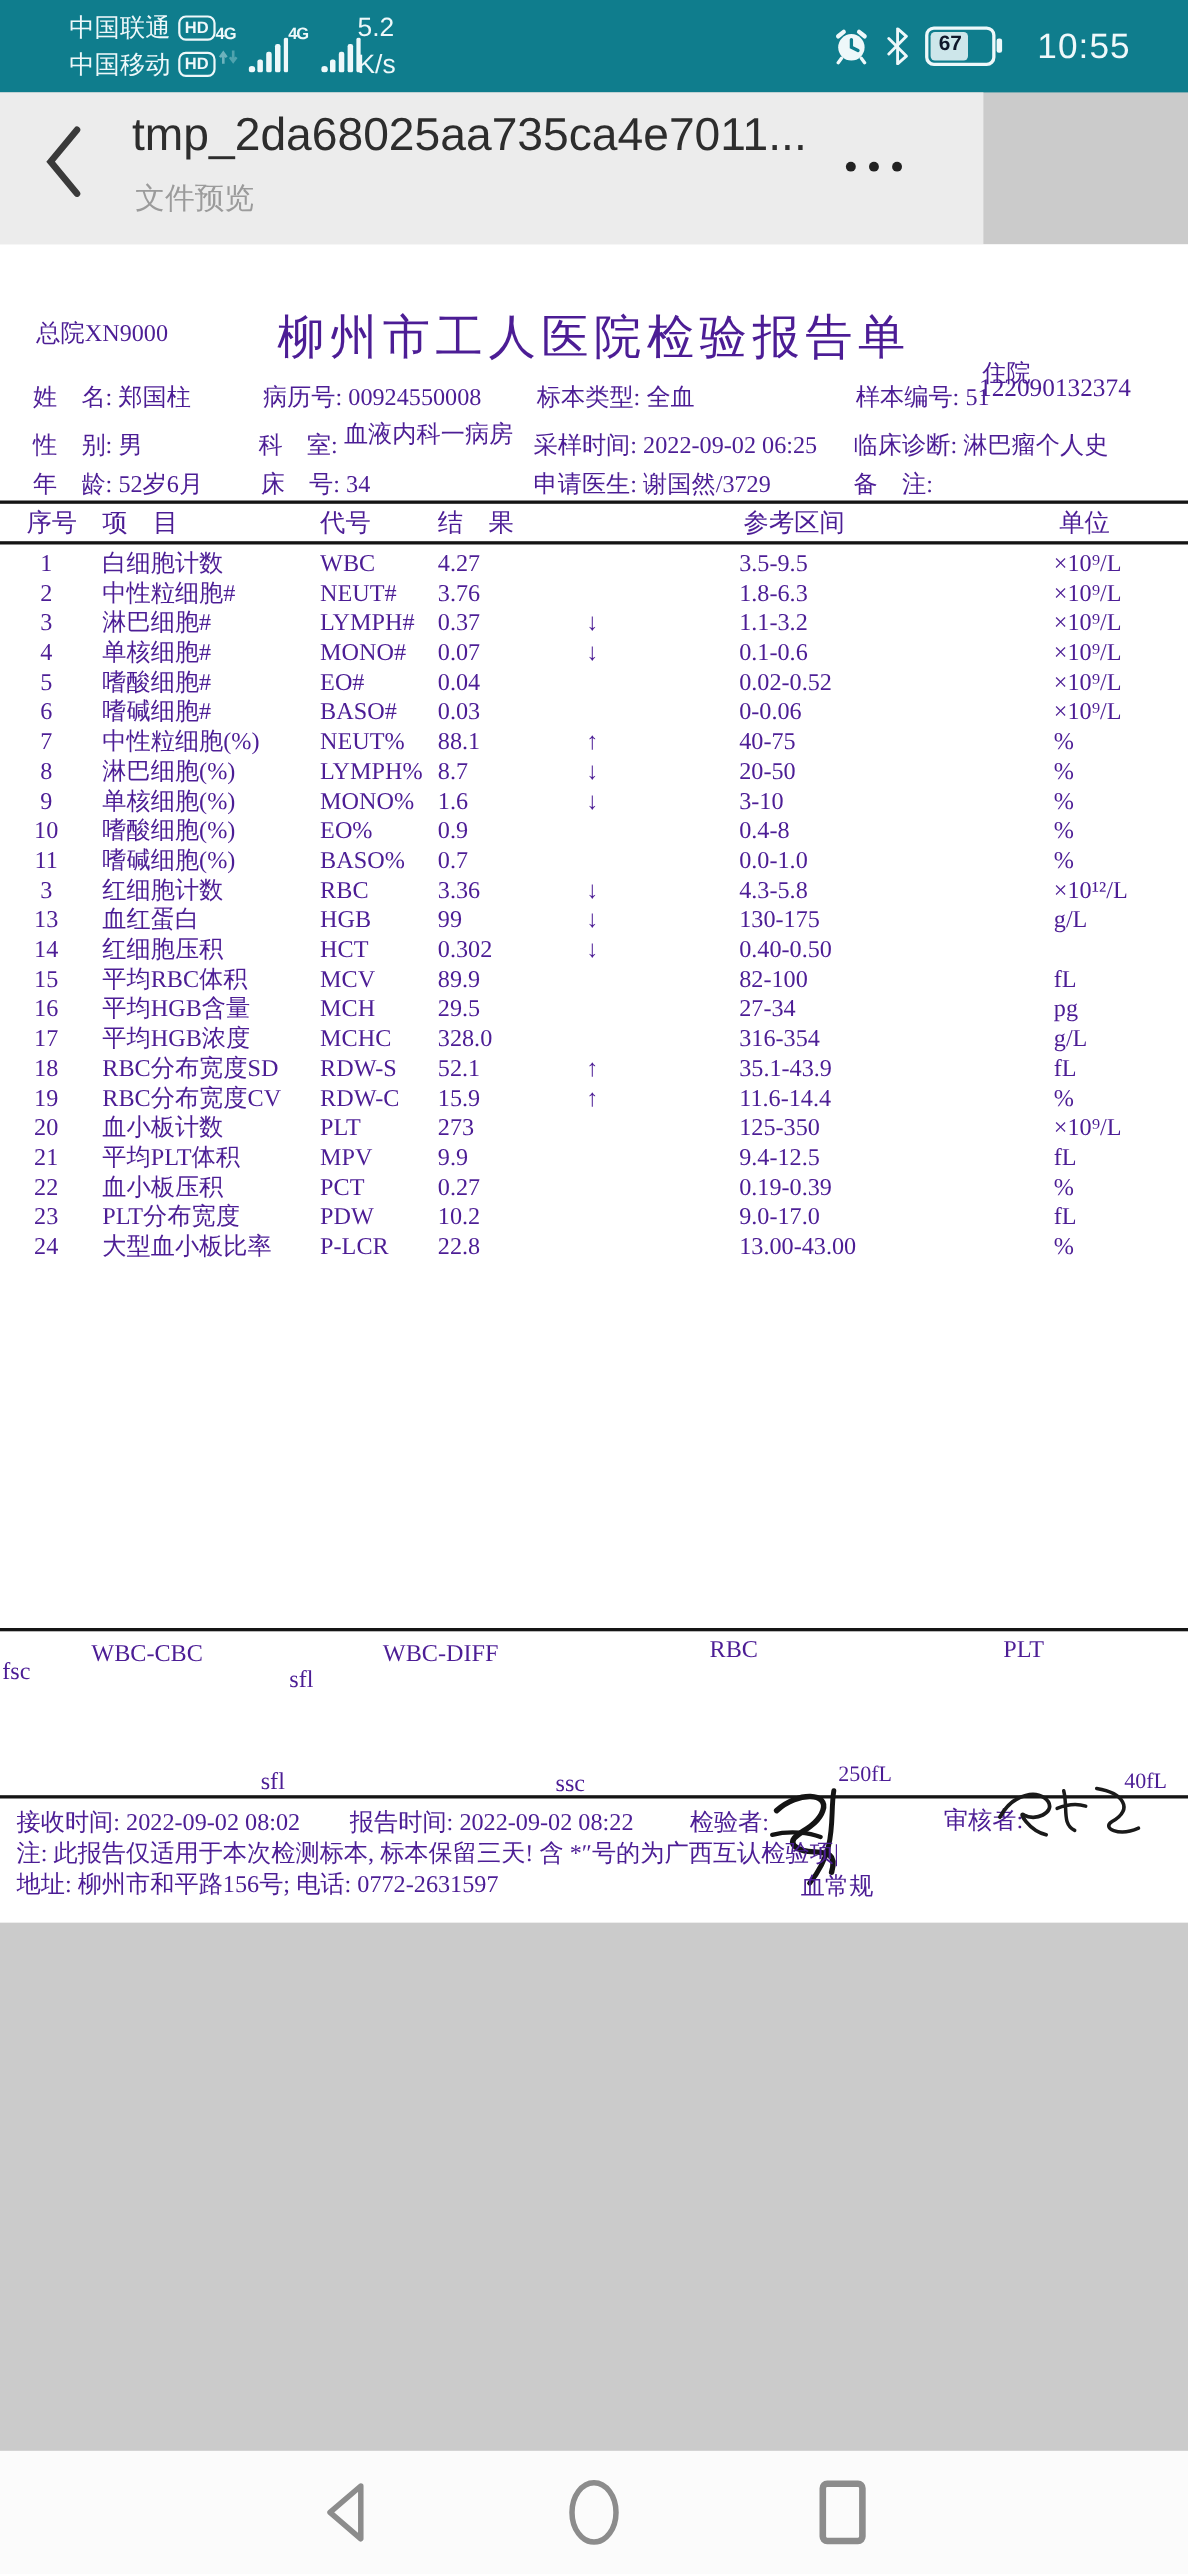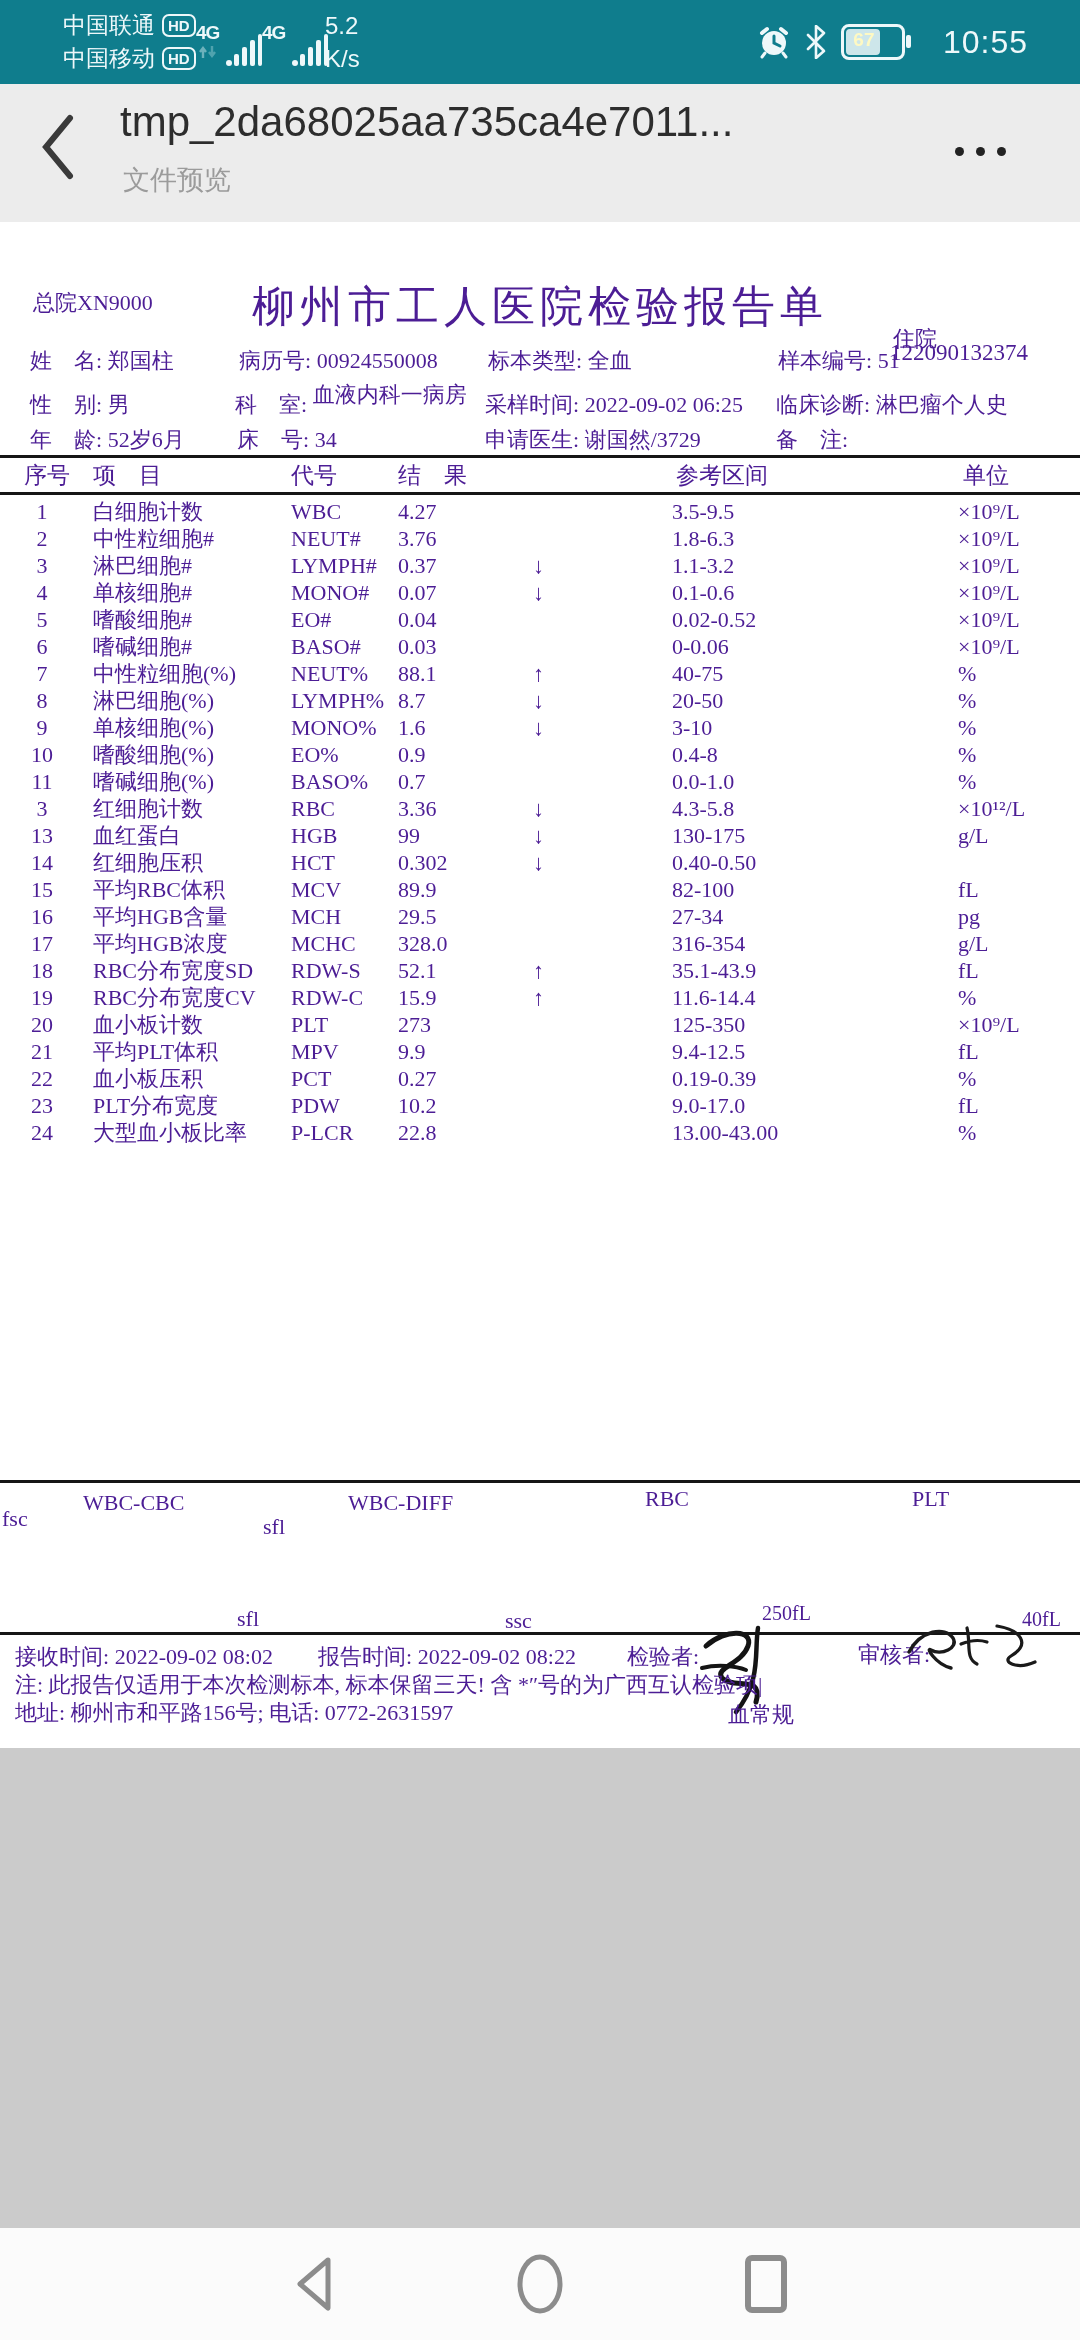--- a/index.html
+++ b/index.html
@@ -6,34 +6,34 @@
   .screen{position:relative;width:1080px;height:2340px;overflow:hidden;
     font-family:"Liberation Sans","DejaVu Sans",sans-serif;background:#cbcbcb;}
 
   
   .status-bar{position:absolute;left:0;top:0;width:1080px;height:84px;background:#0f7d8d;color:#eef8fa;}
   .carriers{position:absolute;left:63px;top:9px;line-height:33px;font-size:23px;}
   .carrier-line{display:flex;align-items:center;gap:7px;white-space:nowrap;}
   .hd-badge{display:inline-block;border:2px solid #eef8fa;border-radius:7px;font-size:15px;font-weight:bold;
     line-height:19px;padding:0 4px;letter-spacing:0;}
   .sig-cluster{position:absolute;top:22px;width:66px;height:48px;}
-  .sig-4g{position:absolute;left:0;top:0;font-size:19px;font-weight:bold;letter-spacing:-1px;}
+  .sig-4g{position:absolute;left:0;top:0;font-size:15px;font-weight:bold;letter-spacing:-1px;}
   .sig-arrows{position:absolute;left:2px;top:22px;opacity:.45;}
   .sig-bars{position:absolute;right:0;bottom:4px;}
   .net-speed{position:absolute;left:325px;top:9px;font-size:24px;line-height:33px;}
   .sb-right{position:absolute;right:52px;top:0;height:84px;display:flex;align-items:center;gap:14px;}
   .battery{position:relative;width:58px;height:30px;border:3px solid #eef8fa;border-radius:8px;}
   .battery-fill{position:absolute;left:2px;top:2px;bottom:2px;width:34px;background:rgba(238,248,250,.85);border-radius:4px;}
-  .battery-num{position:absolute;left:0;top:0;width:40px;height:26px;font-size:19px;font-weight:bold;color:#fef9c3;
+  .battery-num{position:absolute;left:0;top:0;width:40px;height:26px;font-size:19px;font-weight:bold;color:#0f172a;
     display:flex;align-items:center;justify-content:center;}
   .battery-nub{position:absolute;right:-9px;top:8px;width:5px;height:13px;background:#eef8fa;border-radius:2px;}
   .sb-time{font-size:32px;font-weight:400;letter-spacing:1px;margin-left:24px;}
 
   
-  .app-header{position:absolute;left:0;top:84px;width:1080px;height:138px;background:#ececec;}
+  .app-header{position:absolute;left:0;top:84px;width:894px;height:138px;background:#ececec;}
   .back-btn{position:absolute;left:38px;top:30px;width:50px;height:66px;}
   .hdr-title{position:absolute;left:120px;top:14px;width:770px;font-size:42px;color:#2d2d2d;
     white-space:nowrap;overflow:hidden;}
   .hdr-sub{position:absolute;left:123px;top:78px;font-size:27px;color:#9b9b9b;}
   .more-btn{position:absolute;right:55px;top:52px;width:70px;height:30px;display:flex;gap:12px;align-items:center;}
   .dot{width:9px;height:9px;border-radius:50%;background:#222;}
 
   
   .document{position:absolute;left:0;top:222px;width:1080px;height:1526px;background:#ffffff;color:#4c1d95;
     font-family:"Liberation Serif","DejaVu Serif",serif;}

